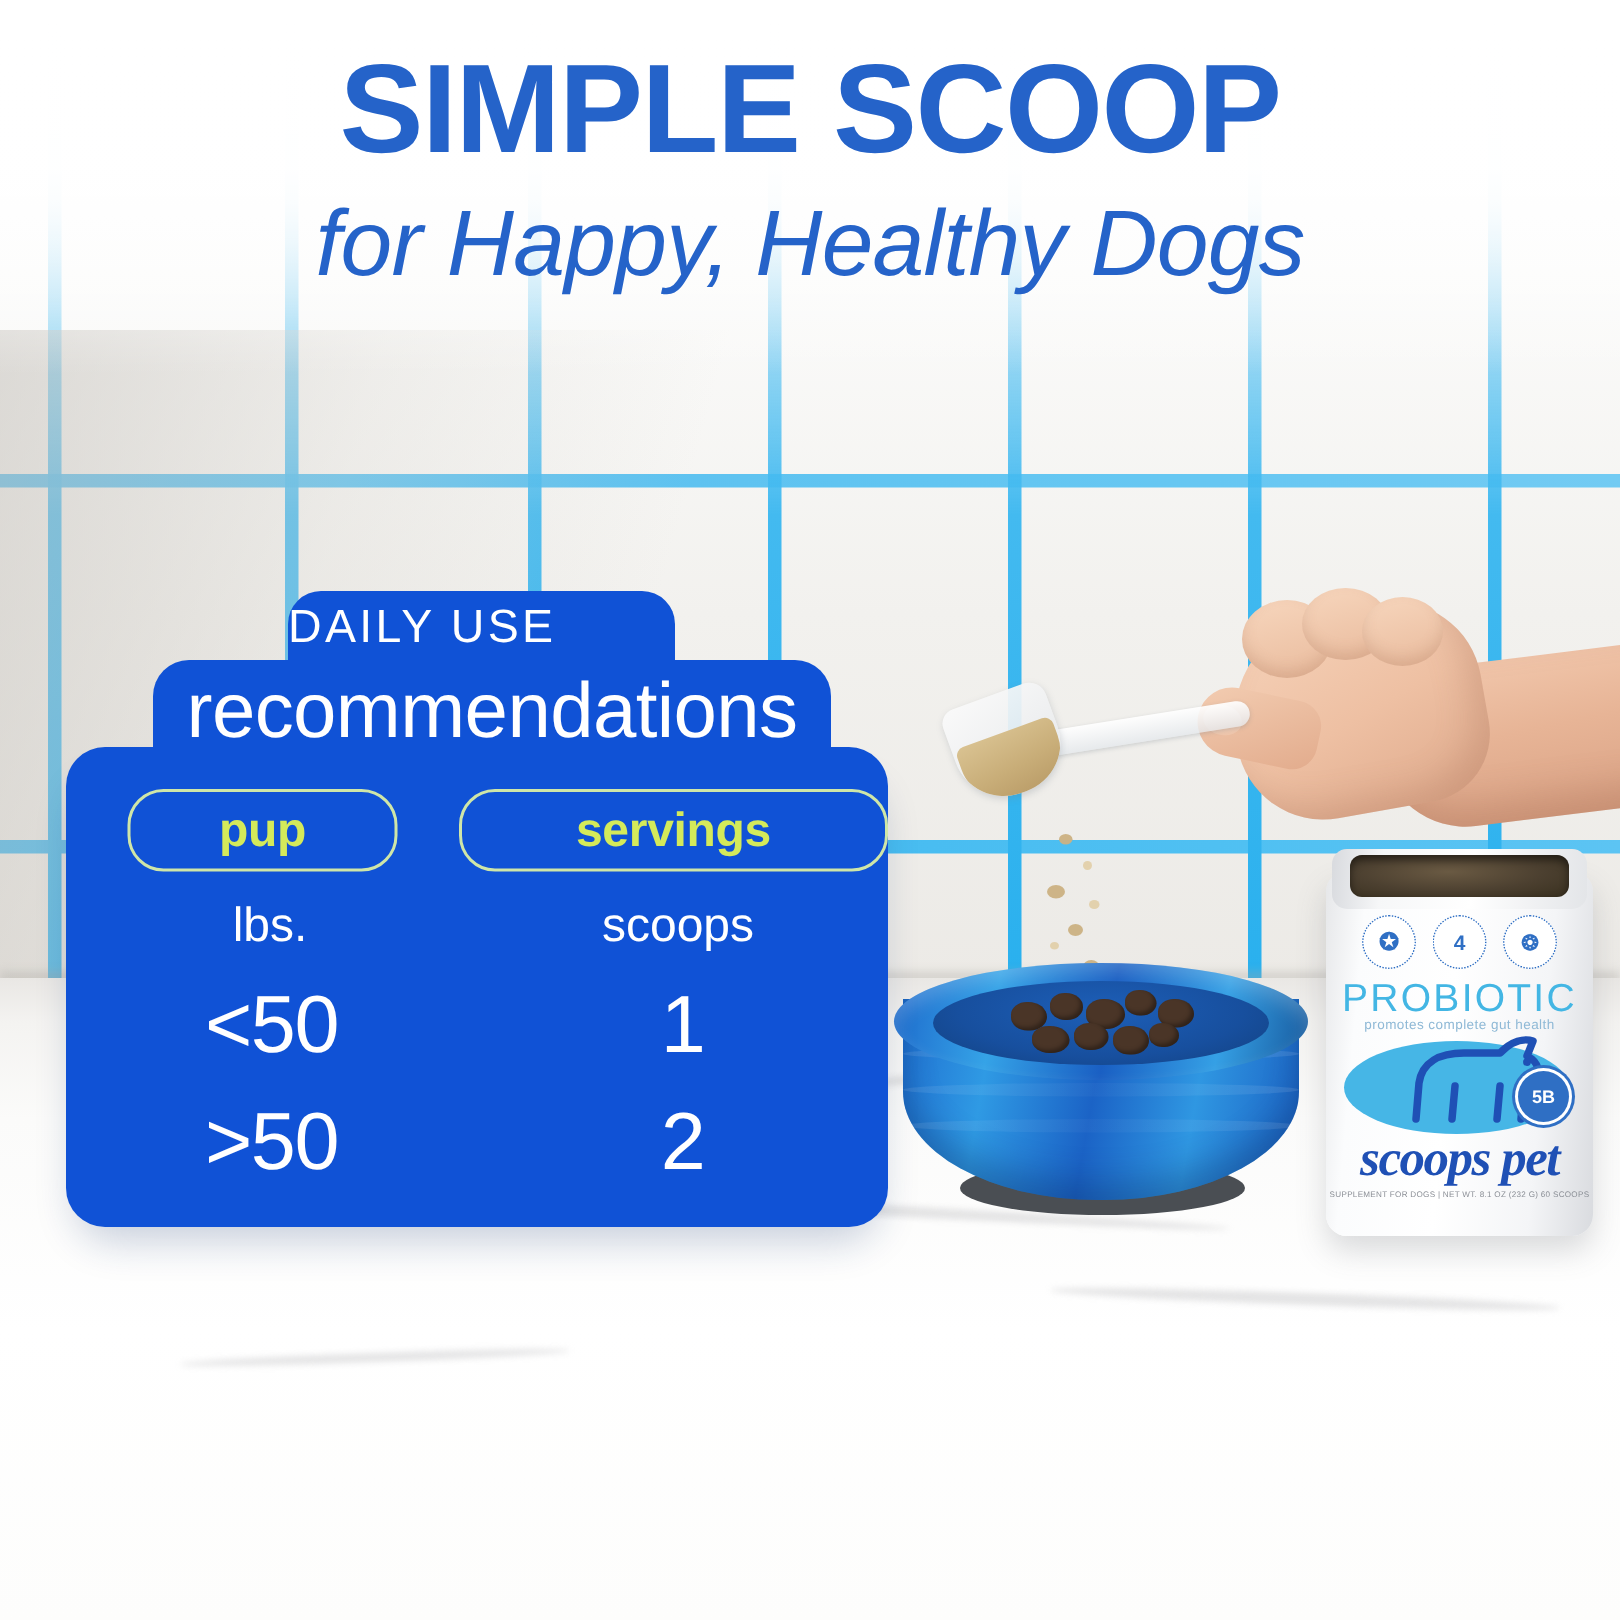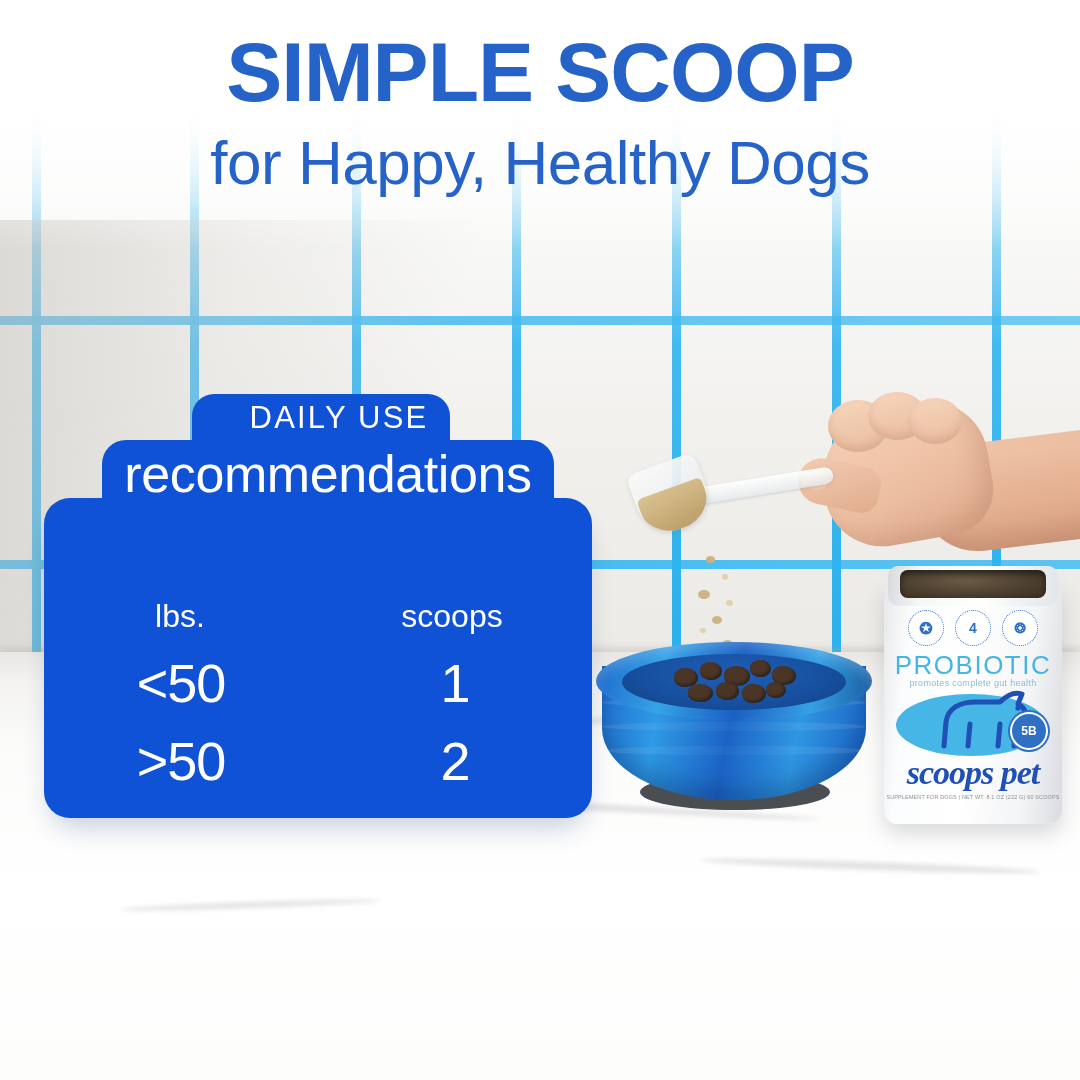--- a/index.html
+++ b/index.html
@@ -49,38 +49,38 @@
   .vein{position:absolute;background:rgba(176,176,178,.34);filter:blur(2.2px);border-radius:50%;}
 
   
   .header{position:absolute;left:0;top:30px;width:1080px;text-align:center;}
   .title{
     font-size:84px;font-weight:700;letter-spacing:-1px;color:#2563C9;
     line-height:1.02;white-space:nowrap;
   }
   .subtitle{
     font-size:62px;font-weight:400;color:#2563C9;letter-spacing:-.5px;
-    line-height:1.05;margin-top:14px;white-space:nowrap;
+    line-height:1.05;margin-top:14px;white-space:nowrap;font-style:italic;
   }
 
   
   .card{position:absolute;left:44px;top:394px;width:548px;height:424px;}
   .card-tier{position:absolute;background:#1052D6;}
   .tier-top{left:148px;top:0;width:258px;height:66px;border-radius:22px 22px 0 0;}
   .tier-mid{left:58px;top:46px;width:452px;height:78px;border-radius:24px 24px 0 0;}
   .tier-body{left:0;top:104px;width:548px;height:320px;border-radius:26px;}
   .tier-join-a{left:148px;top:40px;width:258px;height:30px;}
   .tier-join-b{left:58px;top:100px;width:452px;height:24px;}
   .card-shadow{
     position:absolute;left:6px;top:118px;width:536px;height:306px;border-radius:26px;
     box-shadow:0 10px 26px rgba(20,50,110,.22);
   }
   .card-txt{position:absolute;z-index:4;}
   .daily-use{
-    left:148px;top:6px;width:294px;text-align:center;
+    left:148px;top:6px;width:294px;
     font-size:31px;font-weight:500;color:#ffffff;letter-spacing:2.2px;
   }
   .recommendations{
     left:38px;top:50px;width:492px;text-align:center;
     font-size:52px;font-weight:400;color:#ffffff;letter-spacing:-.4px;
   }
   .pill-row{position:absolute;left:0;top:132px;width:548px;display:flex;z-index:4;}
   .pill-cell{flex:1;display:flex;justify-content:center;}
   .pill{
     border:2px solid #cfe6a8;border-radius:24px;
@@ -361,20 +361,28 @@
     <div class="card-shadow"></div>
     <div class="card-tier tier-top"></div>
     <div class="card-tier tier-join-a"></div>
     <div class="card-tier tier-mid"></div>
     <div class="card-tier tier-join-b"></div>
     <div class="card-tier tier-body"></div>
 
     <div class="card-txt daily-use">DAILY USE</div>
     <div class="card-txt recommendations">recommendations</div>
 
+    <div class="pill-row">
+      <div class="pill-cell">
+          <div class="pill">pup</div>
+        </div>
+      <div class="pill-cell">
+          <div class="pill wide">servings</div>
+        </div>
+    </div>
 
     <div class="subhead-row">
       <div class="subhead">lbs.</div>
       <div class="subhead">scoops</div>
     </div>
 
     <div class="data-row row-1">
       <div class="data-cell">&lt;50</div>
       <div class="data-cell">1</div>
     </div>

